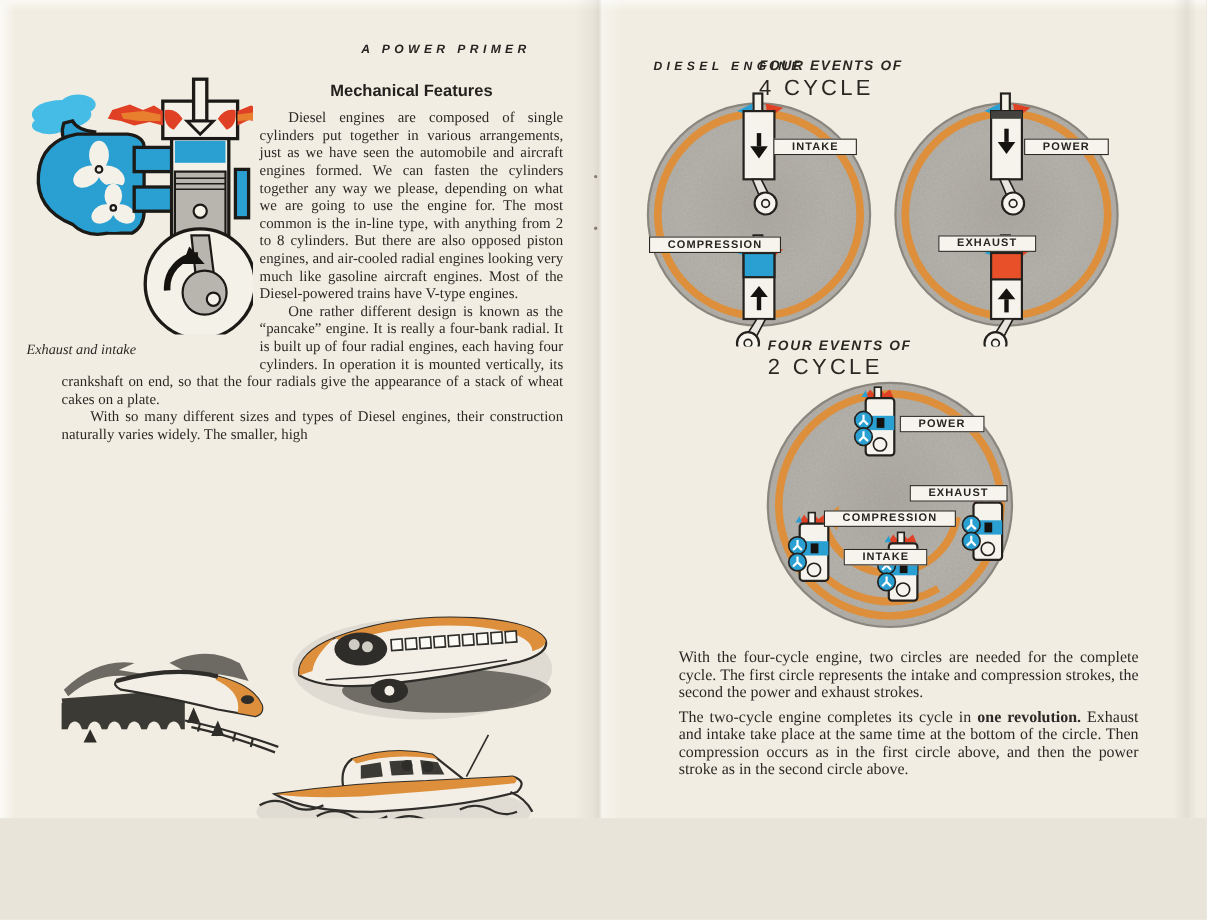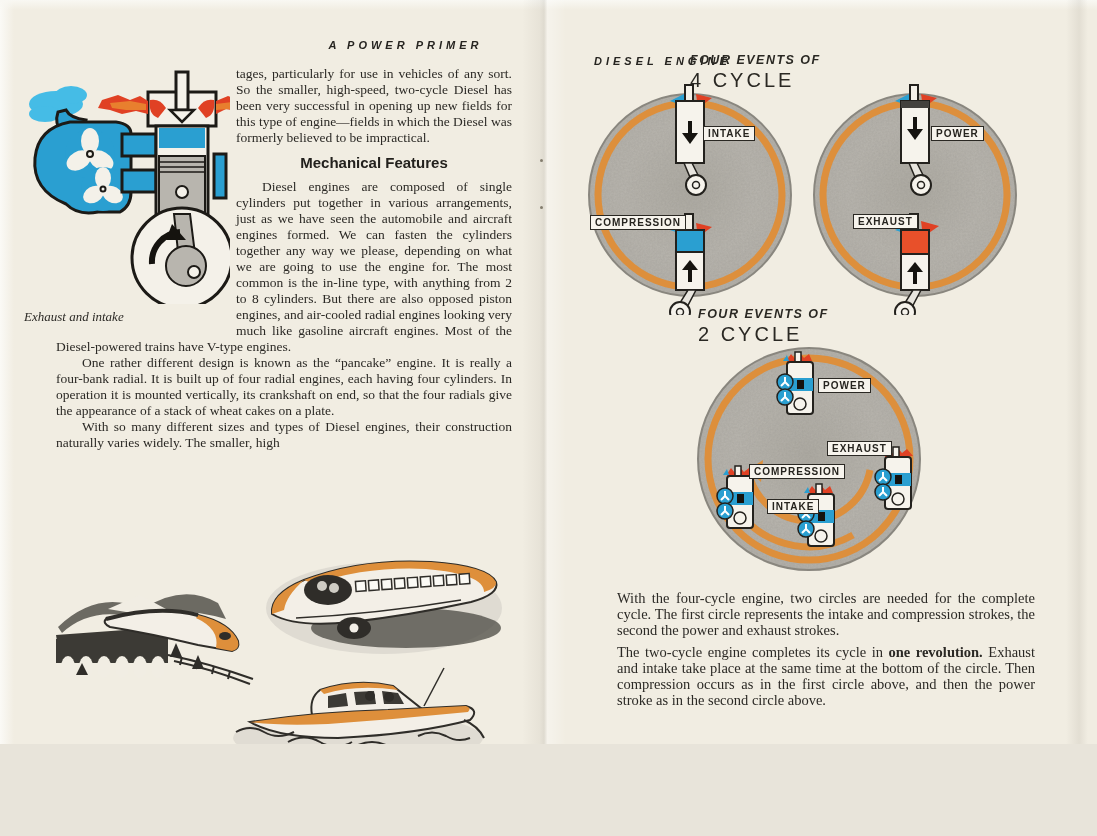--- a/index.html
+++ b/index.html
@@ -42,21 +42,21 @@
   
   .dtitle{position:absolute;width:220px;font-family:"Liberation Sans","DejaVu Sans",sans-serif;color:#2a2823;}
   .dtitle .l1{font-style:italic;font-weight:bold;font-size:12.5px;letter-spacing:1.5px;}
   .dtitle .l2{font-weight:normal;font-size:20px;letter-spacing:3px;margin-top:2px;}
   .dtitle.t4{left:690px;top:53px;}
   .dtitle.t2{left:698px;top:307px;}
 
   .cyclesvg{position:absolute;}
   .tag{position:absolute;font-family:"Liberation Sans","DejaVu Sans",sans-serif;font-weight:bold;
        font-size:10px;letter-spacing:1px;color:#26241f;background:#f7f4ed;
-       border:1.5px solid #2a2823;padding:1px 4px;white-space:nowrap;}
+       border:1.5px solid #2a2823;padding:1px 16px;white-space:nowrap;}
 
   .rp-text{position:absolute;left:617px;top:590px;width:418px;font-size:14.5px;line-height:16.2px;
            text-align:justify;}
   .rp-text p{margin:0 0 5px 0;}
 </style>
 </head>
 <body>
 
 <div class="spread">
 
@@ -157,21 +157,20 @@
         <circle cx="176" cy="208" r="6" fill="#f4f1e9" stroke="#1c1a16" stroke-width="2"></circle>
         <path d="M134,200 A30,30 0 0 1 162,168" fill="none" stroke="#15130f" stroke-width="6"></path>
         <polygon points="168,176 154,160 148,176" fill="#15130f"></polygon>
       </g>
     </svg>
     <figcaption>Exhaust and intake</figcaption>
   </figure>
 
   <div class="page-body">
     <div class="float-spacer"></div>
-    <p>tages, particularly for use in vehicles of any sort. So the smaller, high-speed, two-cycle Diesel has been very successful in opening up new fields for this type of engine—fields in which the Diesel was formerly believed to be impractical.</p>
     <h2>Mechanical Features</h2>
     <p class="ind">Diesel engines are composed of single cylinders put together in various arrangements, just as we have seen the automobile and aircraft engines formed. We can fasten the cylinders together any way we please, depending on what we are going to use the engine for. The most common is the in-line type, with anything from 2 to 8 cylinders. But there are also opposed piston engines, and air-cooled radial engines looking very much like gasoline aircraft engines. Most of the Diesel-powered trains have V-type engines.</p>
     <p class="ind">One rather different design is known as the “pancake” engine. It is really a four-bank radial. It is built up of four radial engines, each having four cylinders. In operation it is mounted vertically, its crankshaft on end, so that the four radials give the appearance of a stack of wheat cakes on a plate.</p>
     <p class="ind">With so many different sizes and types of Diesel engines, their construction naturally varies widely. The smaller, high</p>
   </div>
 
   <svg class="illos" style="left:48px;top:575px" width="215" height="115" viewBox="0 0 215 115">
     <path d="M10,52 Q50,14 95,34 Q135,8 170,28 L178,44 Q120,28 90,44 Q45,30 14,58 Z" fill="#55524b" opacity="0.85"></path>
     <path d="M60,34 L92,20 L118,34 L96,40 Z" fill="#f1ede3"></path>
     <path d="M8,60 L118,52 L120,64 L10,72 Z" fill="#3c3a35"></path>

